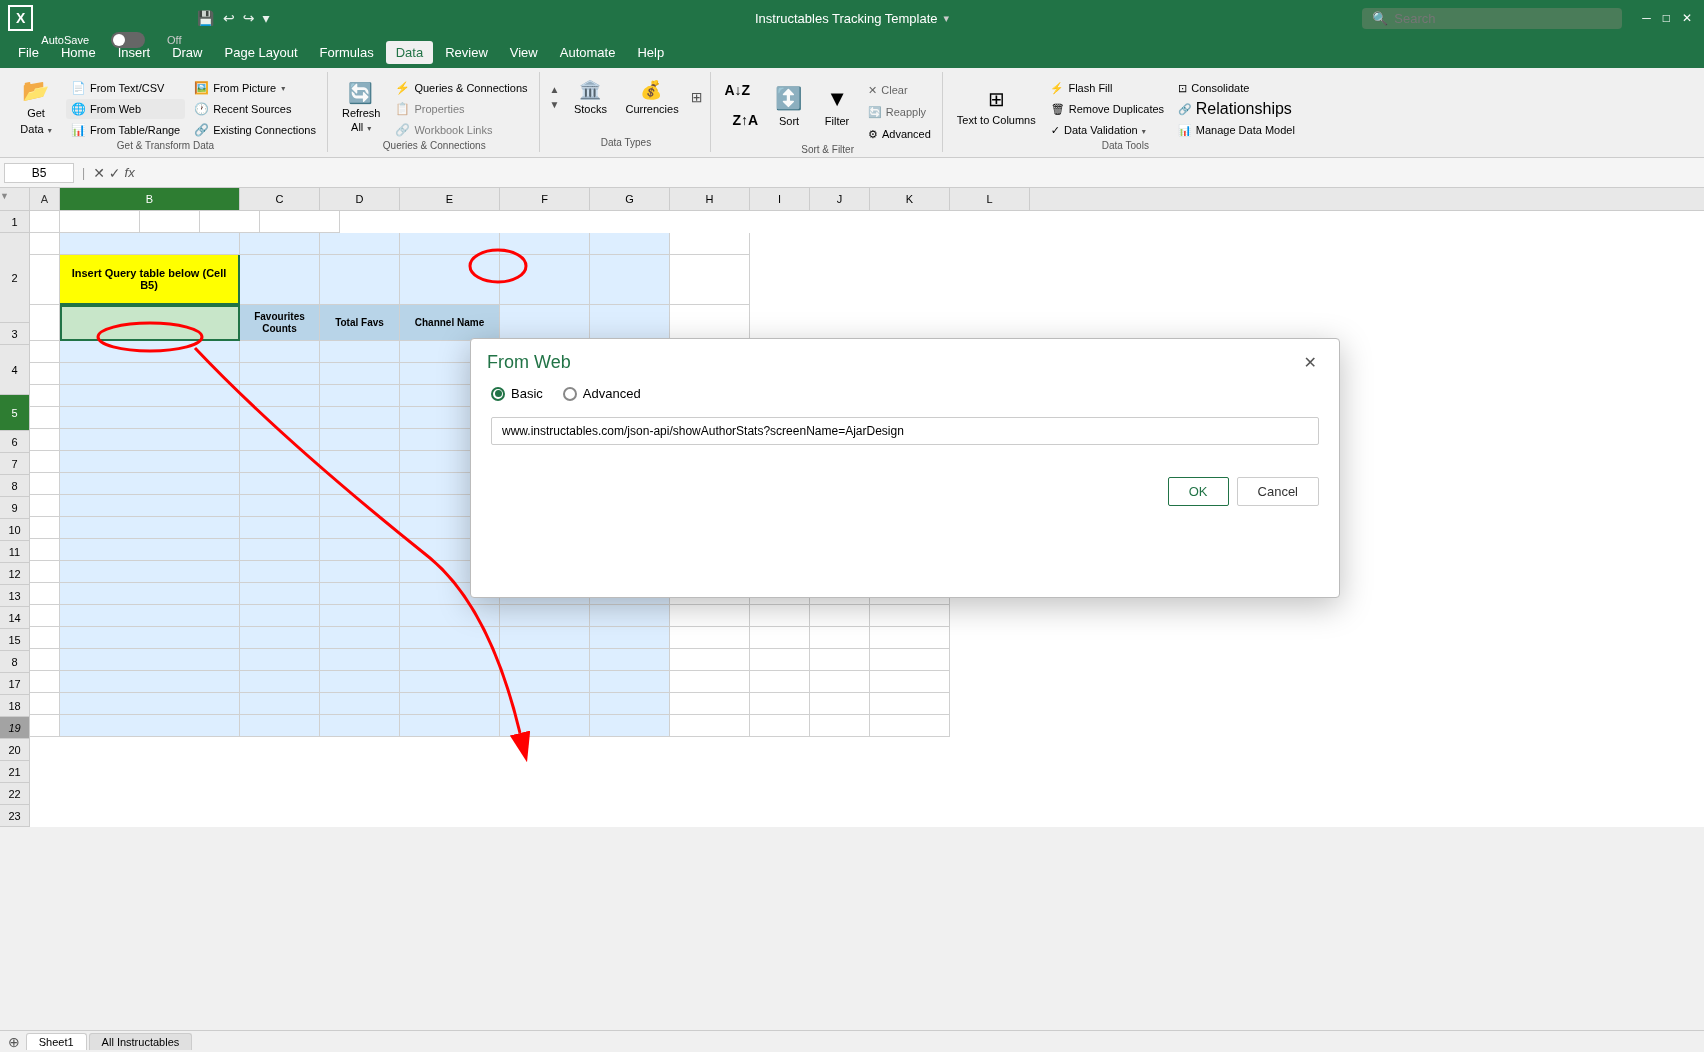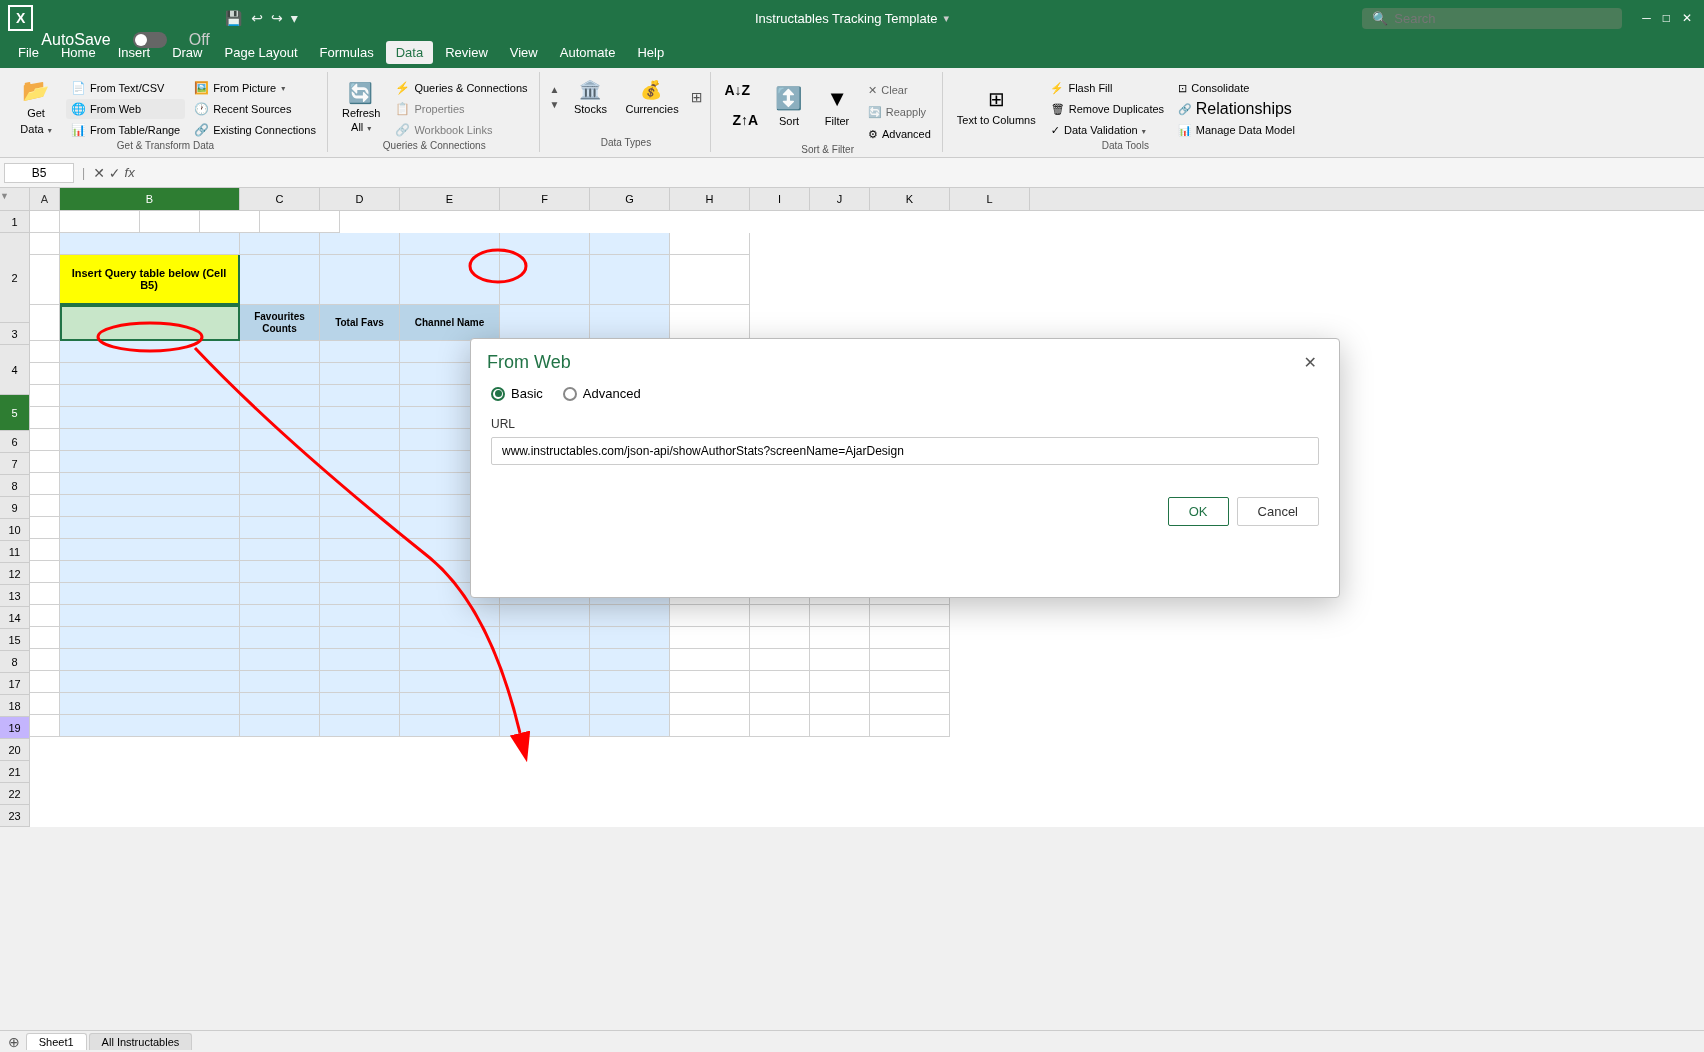--- a/index.html
+++ b/index.html
@@ -20,21 +20,21 @@
       color: white;
       font-weight: bold;
       font-size: 16px;
       padding: 2px 6px;
       border: 2px solid white;
     }
     .autosave-area {
       display: flex;
       align-items: center;
       gap: 22px;
-      font-size: 16px;
+      font-size: 11px;
       color: white;
       margin-top: 44px;
     }
     .toggle-switch {
       background: #666;
       border-radius: 10px;
       width: 34px;
       height: 16px;
       display: inline-flex;
       align-items: center;
@@ -600,21 +600,21 @@
       <div style="width:30px;height:22px;border-right:1px solid #ccc;border-bottom:1px solid #ccc;display:flex;align-items:center;justify-content:center;font-size:11px;background:#e8e8e8;">9</div>
       <div style="width:30px;height:22px;border-right:1px solid #ccc;border-bottom:1px solid #ccc;display:flex;align-items:center;justify-content:center;font-size:11px;background:#e8e8e8;">10</div>
       <div style="width:30px;height:22px;border-right:1px solid #ccc;border-bottom:1px solid #ccc;display:flex;align-items:center;justify-content:center;font-size:11px;background:#e8e8e8;">11</div>
       <div style="width:30px;height:22px;border-right:1px solid #ccc;border-bottom:1px solid #ccc;display:flex;align-items:center;justify-content:center;font-size:11px;background:#e8e8e8;">12</div>
       <div style="width:30px;height:22px;border-right:1px solid #ccc;border-bottom:1px solid #ccc;display:flex;align-items:center;justify-content:center;font-size:11px;background:#e8e8e8;">13</div>
       <div style="width:30px;height:22px;border-right:1px solid #ccc;border-bottom:1px solid #ccc;display:flex;align-items:center;justify-content:center;font-size:11px;background:#e8e8e8;">14</div>
       <div style="width:30px;height:22px;border-right:1px solid #ccc;border-bottom:1px solid #ccc;display:flex;align-items:center;justify-content:center;font-size:11px;background:#e8e8e8;">15</div>
       <div style="width:30px;height:22px;border-right:1px solid #ccc;border-bottom:1px solid #ccc;display:flex;align-items:center;justify-content:center;font-size:11px;background:#e8e8e8;">8</div>
       <div style="width:30px;height:22px;border-right:1px solid #ccc;border-bottom:1px solid #ccc;display:flex;align-items:center;justify-content:center;font-size:11px;background:#e8e8e8;">17</div>
       <div style="width:30px;height:22px;border-right:1px solid #ccc;border-bottom:1px solid #ccc;display:flex;align-items:center;justify-content:center;font-size:11px;background:#e8e8e8;">18</div>
-      <div style="width:30px;height:22px;border-right:1px solid #ccc;border-bottom:1px solid #ccc;display:flex;align-items:center;justify-content:center;font-size:11px;background:#c4b5fd;">19</div>
+      <div style="width:30px;height:22px;border-right:1px solid #ccc;border-bottom:1px solid #ccc;display:flex;align-items:center;justify-content:center;font-size:11px;background:#a3a3a3;font-style:italic;">19</div>
       <div style="width:30px;height:22px;border-right:1px solid #ccc;border-bottom:1px solid #ccc;display:flex;align-items:center;justify-content:center;font-size:11px;background:#e8e8e8;">20</div>
       <div style="width:30px;height:22px;border-right:1px solid #ccc;border-bottom:1px solid #ccc;display:flex;align-items:center;justify-content:center;font-size:11px;background:#e8e8e8;">21</div>
       <div style="width:30px;height:22px;border-right:1px solid #ccc;border-bottom:1px solid #ccc;display:flex;align-items:center;justify-content:center;font-size:11px;background:#e8e8e8;">22</div>
       <div style="width:30px;height:22px;border-right:1px solid #ccc;border-bottom:1px solid #ccc;display:flex;align-items:center;justify-content:center;font-size:11px;background:#e8e8e8;">23</div>
     </div>
 
     <div style="display:flex;flex-direction:column;flex:1;">
 
       <div style="display:flex;">
         <div style="width:30px;height:22px;border-right:1px solid #d0d0d0;border-bottom:1px solid #d0d0d0;background:white;flex-shrink:0;"></div>
@@ -921,21 +921,20 @@
         <label class="radio-option">
           <div class="radio-dot filled"></div>
           <span>Basic</span>
         </label>
         <label class="radio-option">
           <div class="radio-dot empty"></div>
           <span>Advanced</span>
         </label>
       </div>
 
-      <div class="url-label">URL</div>
       <input class="url-input" type="text" value="www.instructables.com/json-api/showAuthorStats?screenName=AjarDesign" style="">
     </div>
 
     <div class="dialog-footer">
       <button class="btn-ok">OK</button>
       <button class="btn-cancel">Cancel</button>
     </div>
   </div>
 
   <svg class="svg-overlay" width="1704" height="1052" xmlns="http://www.w3.org/2000/svg">

